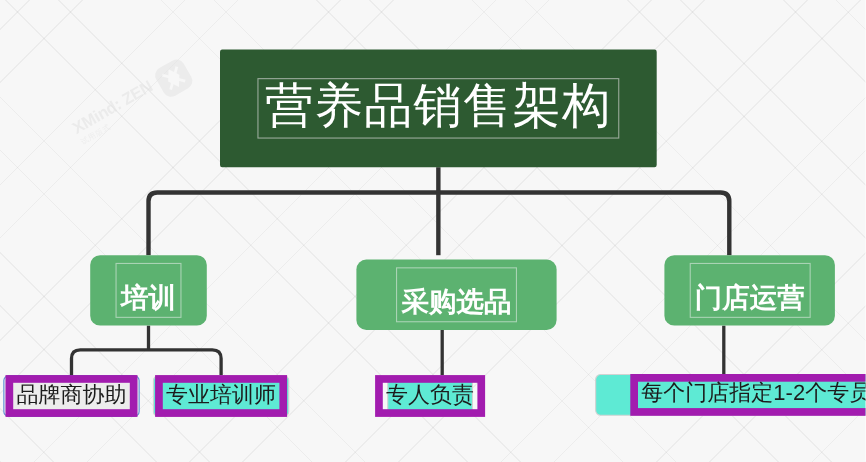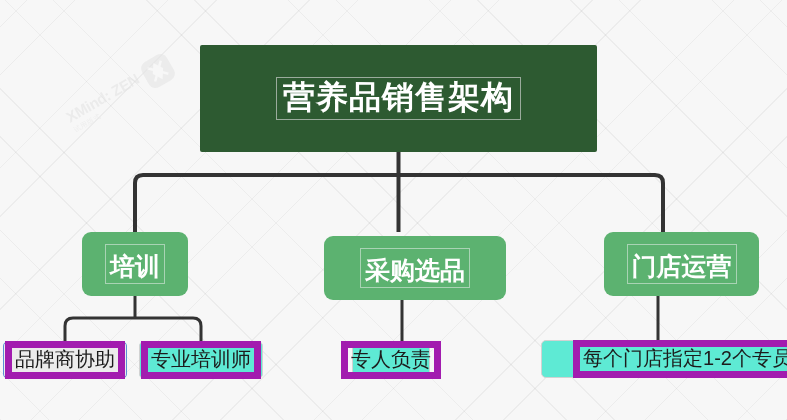--- a/index.html
+++ b/index.html
@@ -101,40 +101,40 @@
   #node-root {
     left: 200px;
     top: 45px;
     width: 397px;
     height: 107px;
     background: #2d5a31;
     border-radius: 2px;
   }
   #node-root .label {
     color: #ffffff;
-    font-size: 32px;
-    font-weight: bold;
+    font-size: 44px;
+    font-weight: normal;
     letter-spacing: 1px;
     border: 1px solid #9aab9c;
     padding: 3px 6px 6px 6px;
     line-height: 1.0;
   }
 
   
   .node-branch {
     background: #5cb270;
     border-radius: 9px;
     height: 64px;
   }
   .node-branch .label {
     color: #ffffff;
     font-size: 25px;
     font-weight: bold;
     border: 1px solid #a9d3b4;
-    padding: 8px 4px 3px 4px;
+    padding: 18px 4px 3px 4px;
     line-height: 1.05;
   }
   #node-training   { left: 82px;  top: 232px; width: 106px; }
   #node-purchasing { left: 324px; top: 236px; width: 182px; }
   #node-store-ops  { left: 604px; top: 232px; width: 155px; }
 
   
   .node-leaf {
     background: #5eead4;
     border-radius: 5px;

